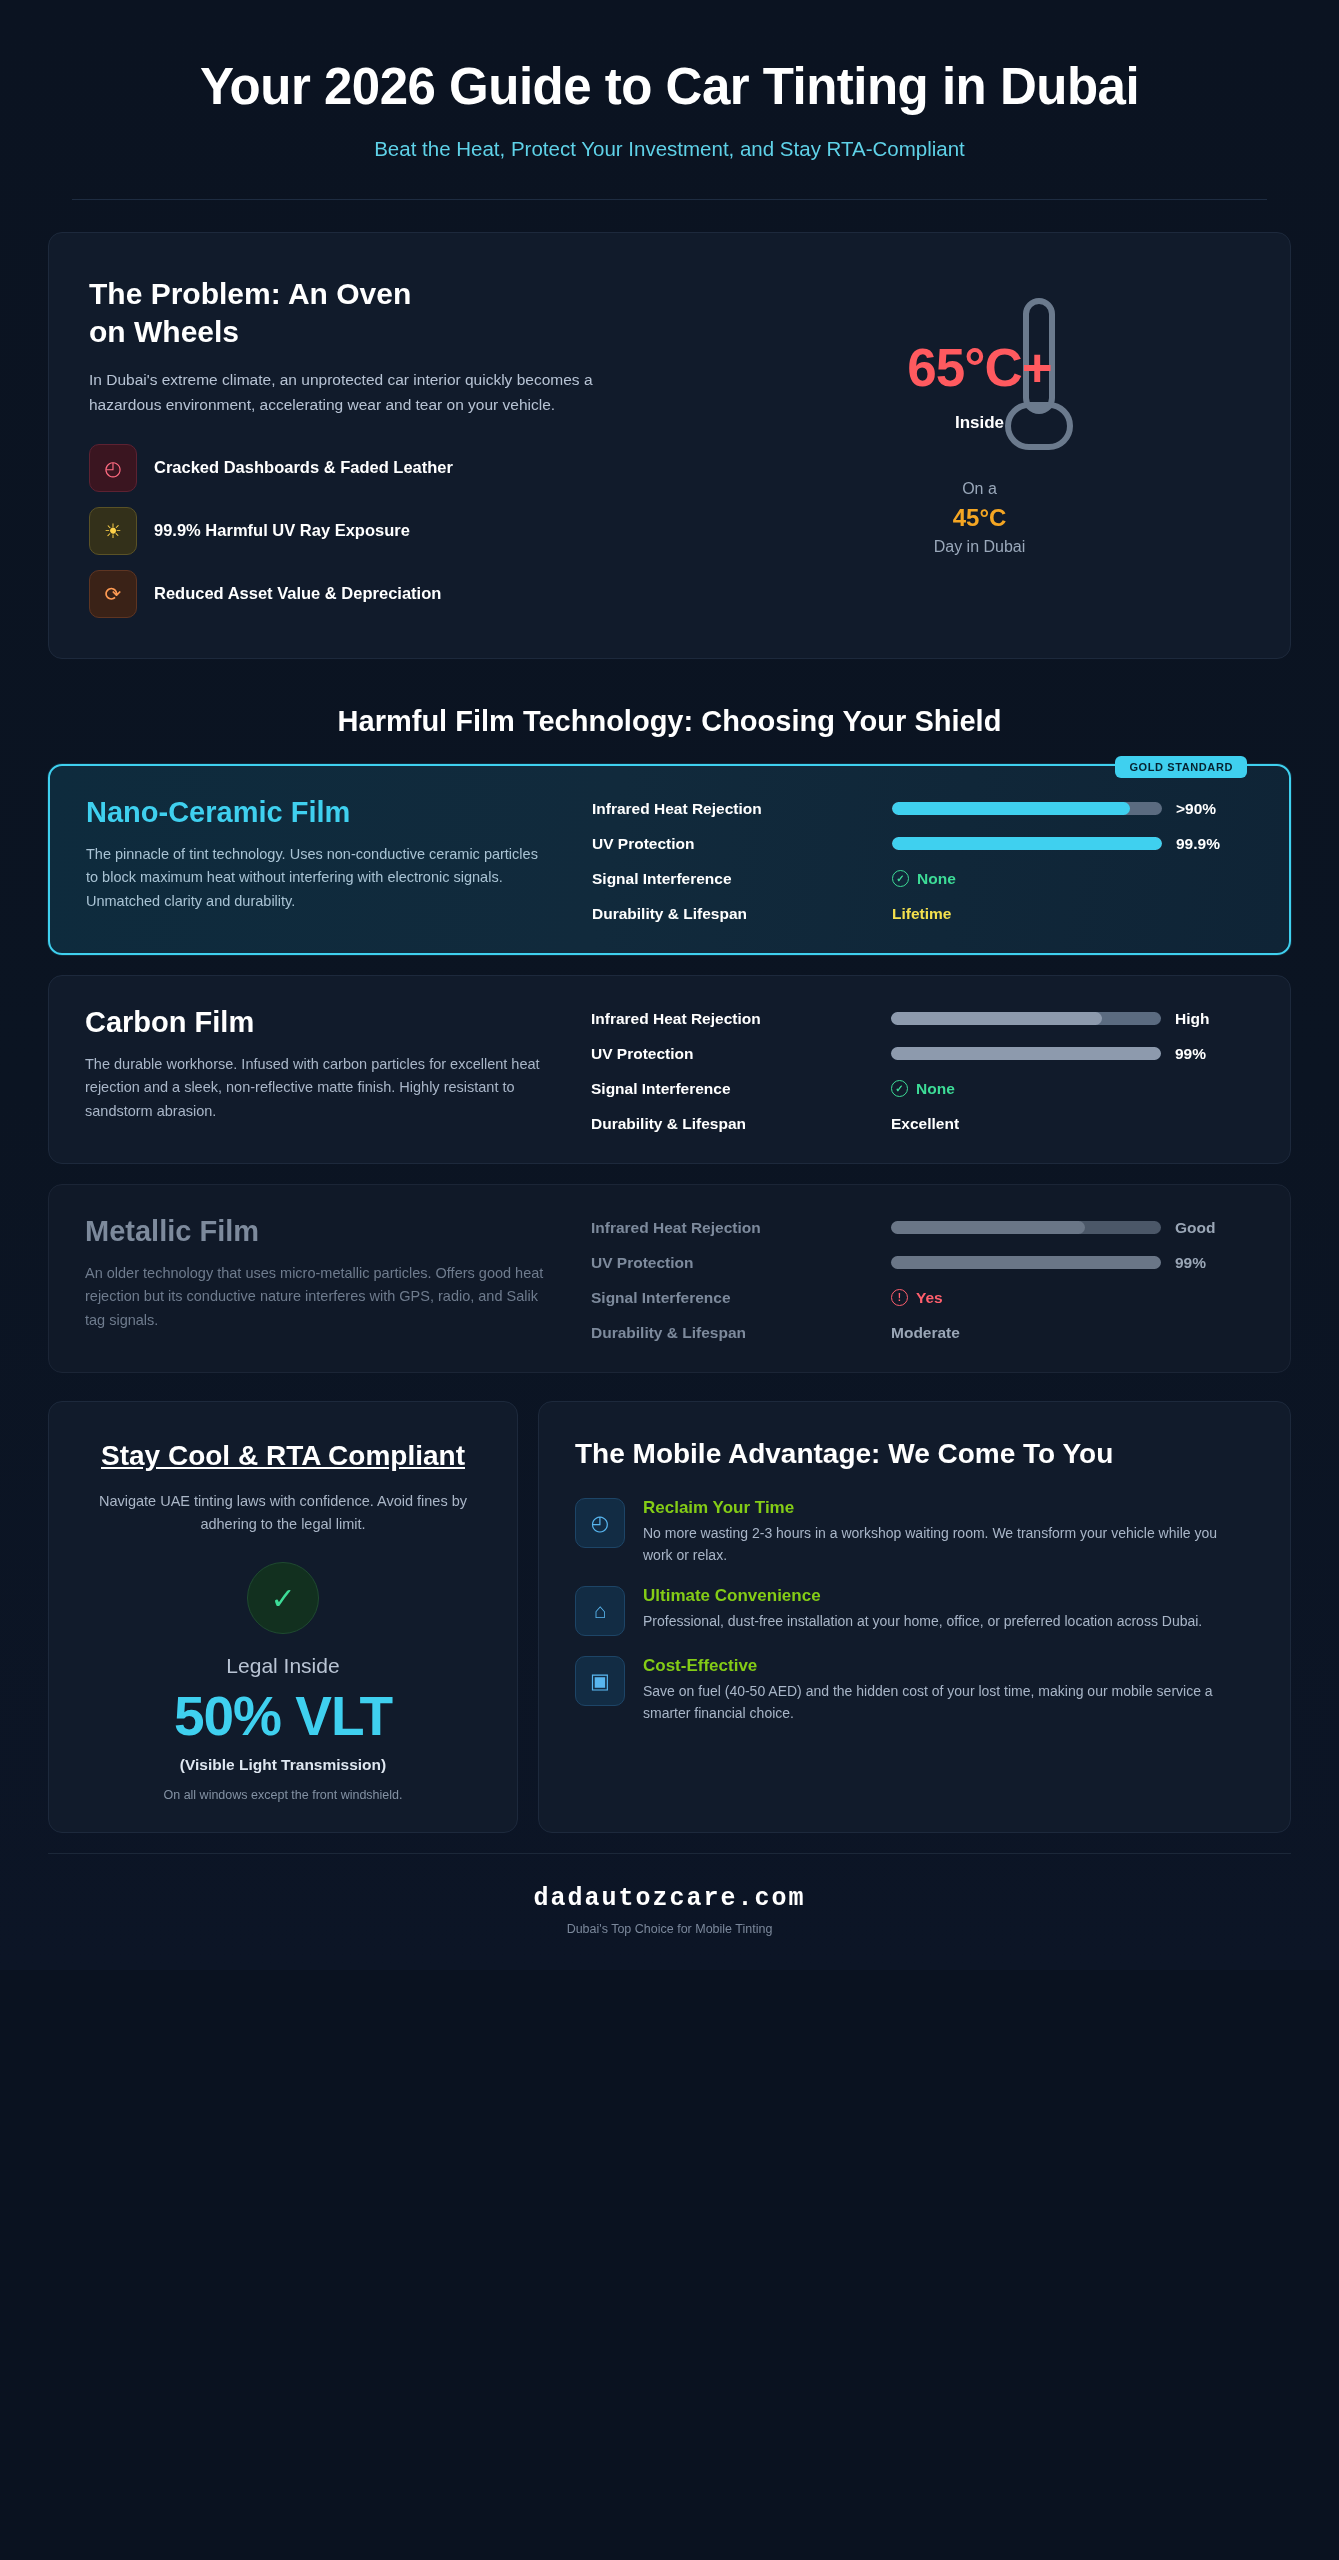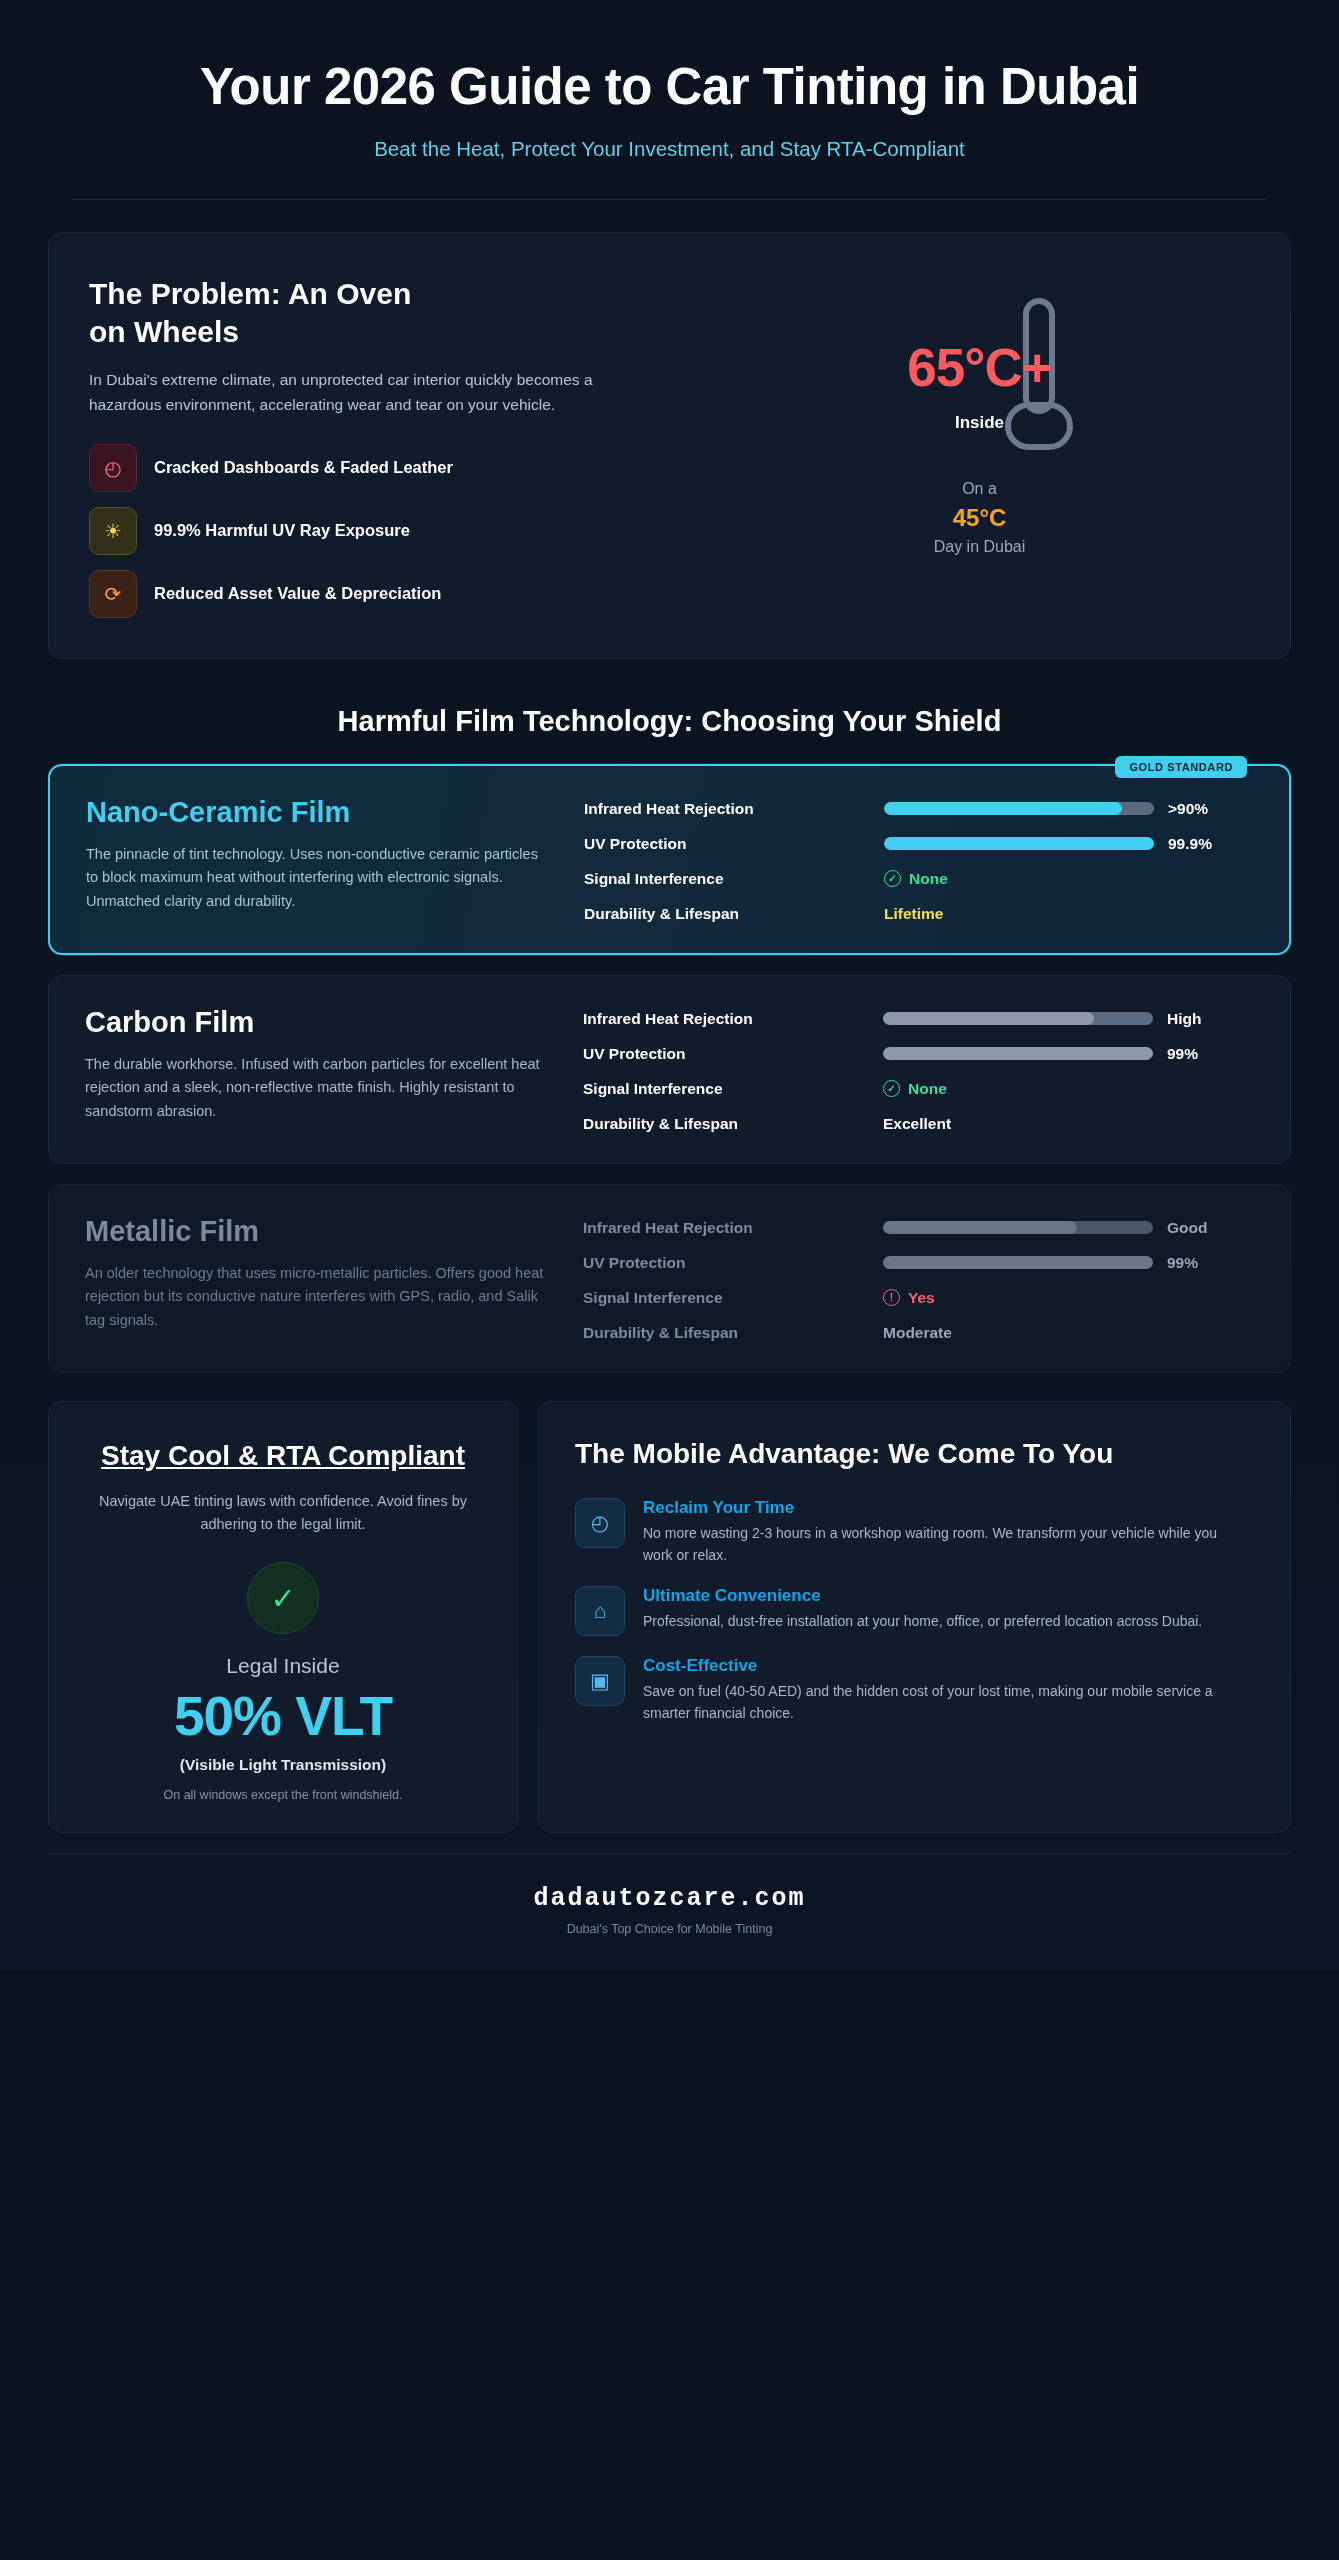--- a/index.html
+++ b/index.html
@@ -115,21 +115,21 @@
     color: #ffffff;
     margin: 46px 0 26px 0;
   }
 
   
   .film {
     position: relative;
     margin-bottom: 20px;
     padding: 30px 36px 30px 36px;
     display: flex;
-    gap: 28px;
+    gap: 36px;
     border-radius: 14px;
   }
   .film.featured {
     background: linear-gradient(100deg, #0e2b3d 0%, #112a3c 45%, #0f2436 100%);
     border: 2px solid #3fd0ef;
     box-shadow: 0 0 0 1px rgba(63,208,239,0.12);
   }
   .film.normal { background: #111b2b; border: 1px solid #1d293c; }
   .film.muted { background: #101928; border: 1px solid #1b2536; }
 
@@ -209,21 +209,21 @@
 
   .mobile { flex: 1; padding: 34px 36px 30px 36px; }
   .mobile h3 { font-size: 28px; font-weight: bold; color: #fff; line-height: 1.3; max-width: 640px; }
   .adv-list { margin-top: 26px; display: flex; flex-direction: column; gap: 20px; }
   .adv { display: flex; gap: 18px; align-items: flex-start; }
   .adv-ico {
     width: 50px; height: 50px; border-radius: 10px; flex: none;
     background: #122c44; border: 1px solid #1d4567; color: #58b6ef;
     display: flex; align-items: center; justify-content: center; font-size: 21px;
   }
-  .adv h4 { font-size: 17px; font-weight: bold; color: #0ea5e9; }
+  .adv h4 { font-size: 17px; font-weight: bold; color: #84cc16; }
   .adv p { margin-top: 5px; font-size: 14px; line-height: 1.55; color: #a9b6c8; max-width: 590px; }
 
   
   .footer { margin-top: 20px; border-top: 1px solid #1c2839; padding: 30px 0 34px 0; text-align: center; }
   .footer .site { font-size: 25px; font-weight: bold; color: #ffffff; letter-spacing: 2px; font-family: "Liberation Mono", monospace; }
   .footer .tag { margin-top: 9px; font-size: 12.5px; color: #7b889b; }
 </style>
 </head>
 <body>
 

